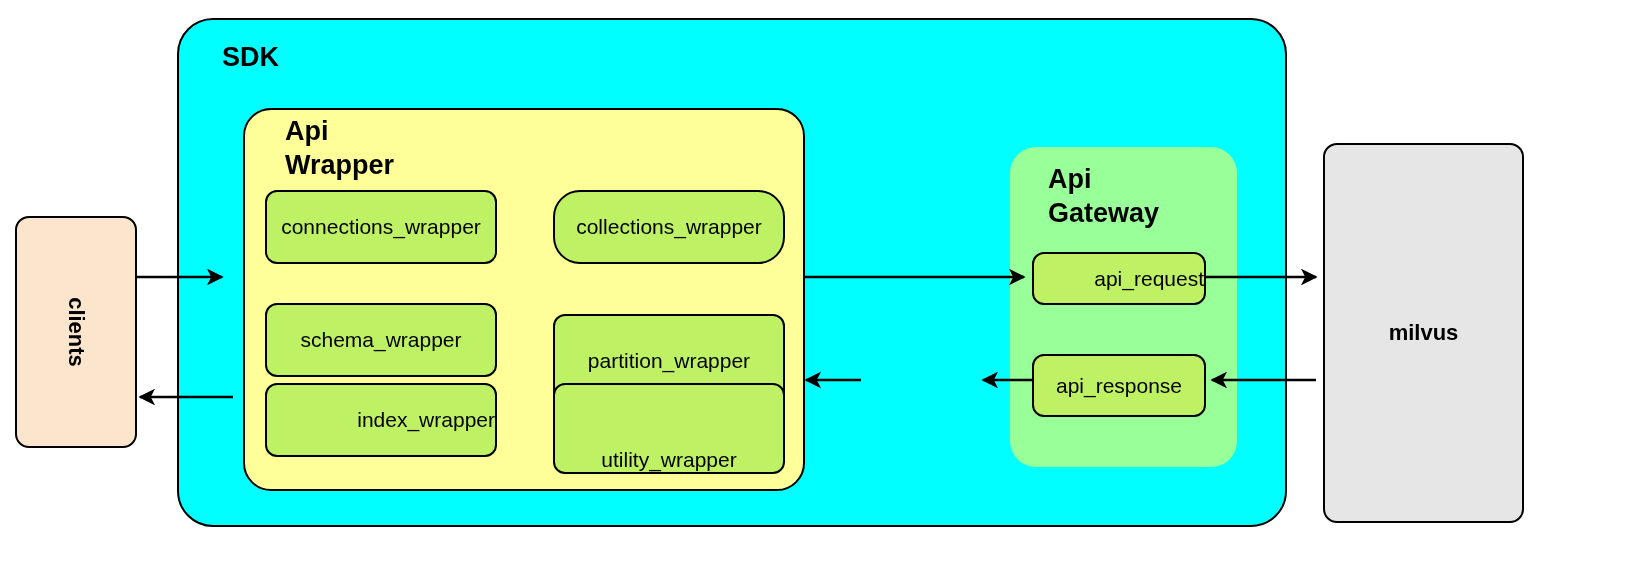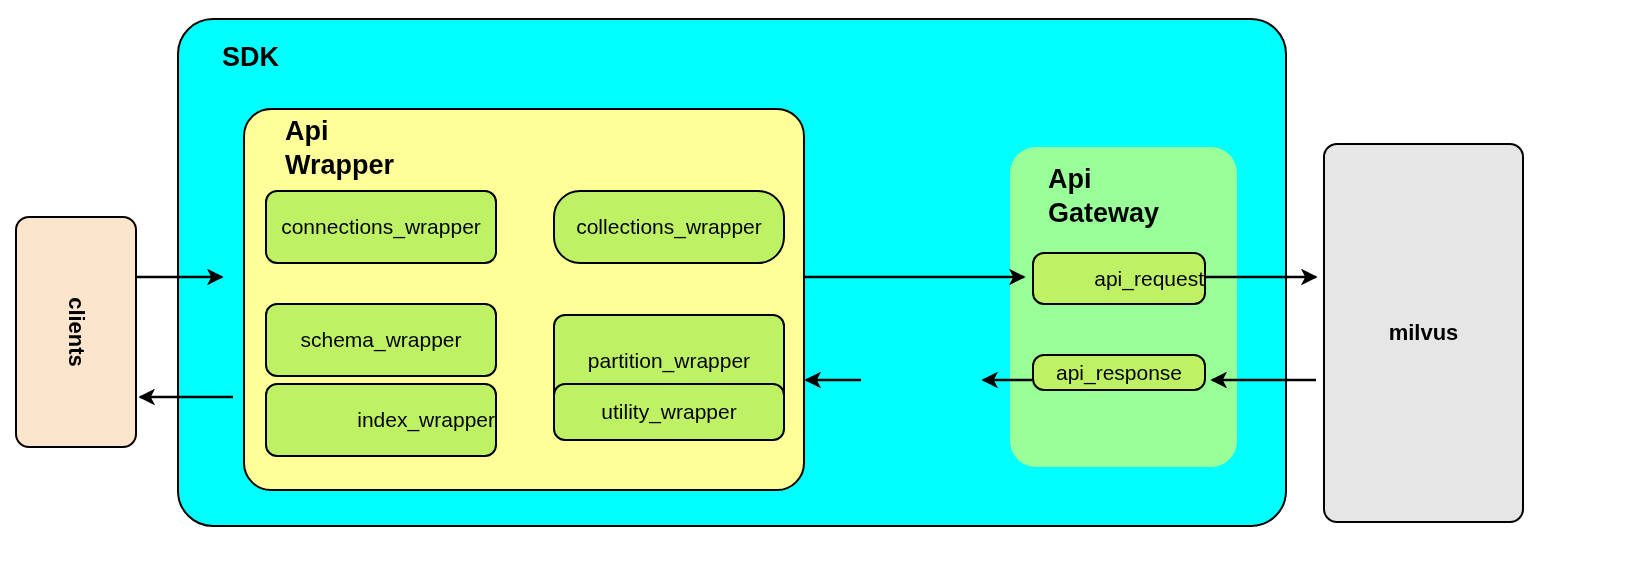--- a/index.html
+++ b/index.html
@@ -103,25 +103,25 @@
     justify-content: center;
     font-size: 21px;
     color: #000000;
   }
 
   .w-conn { left: 265px; top: 190px; width: 232px; height: 74px; }
   .w-coll { left: 553px; top: 190px; width: 232px; height: 74px; border-radius: 27px; }
   .w-schema { left: 265px; top: 287px; width: 232px; height: 74px; margin-top: 16px; }
   .w-part { left: 553px; top: 287px; width: 232px; height: 94px; margin-top: 27px; }
   .w-index { left: 265px; top: 383px; width: 232px; height: 74px; justify-content: flex-end; }
-  .w-util { left: 553px; top: 383px; width: 232px; height: 58px; }
+  .w-util { left: 553px; top: 383px; width: 232px; height: 91px; align-items: flex-end; }
 
   .n-checker { left: 861px; top: 354px; width: 115px; height: 53px; }
   .n-apireq  { left: 1032px; top: 252px; width: 174px; height: 53px; justify-content: flex-end; }
-  .n-apires  { left: 1032px; top: 354px; width: 174px; height: 37px; }
+  .n-apires  { left: 1032px; top: 354px; width: 174px; height: 63px; }
 
   .big-label {
     font-size: 22px;
     font-weight: bold;
     color: #000000;
   }
   .rotated-label {
     transform: rotate(90deg);
     white-space: nowrap;
   }

